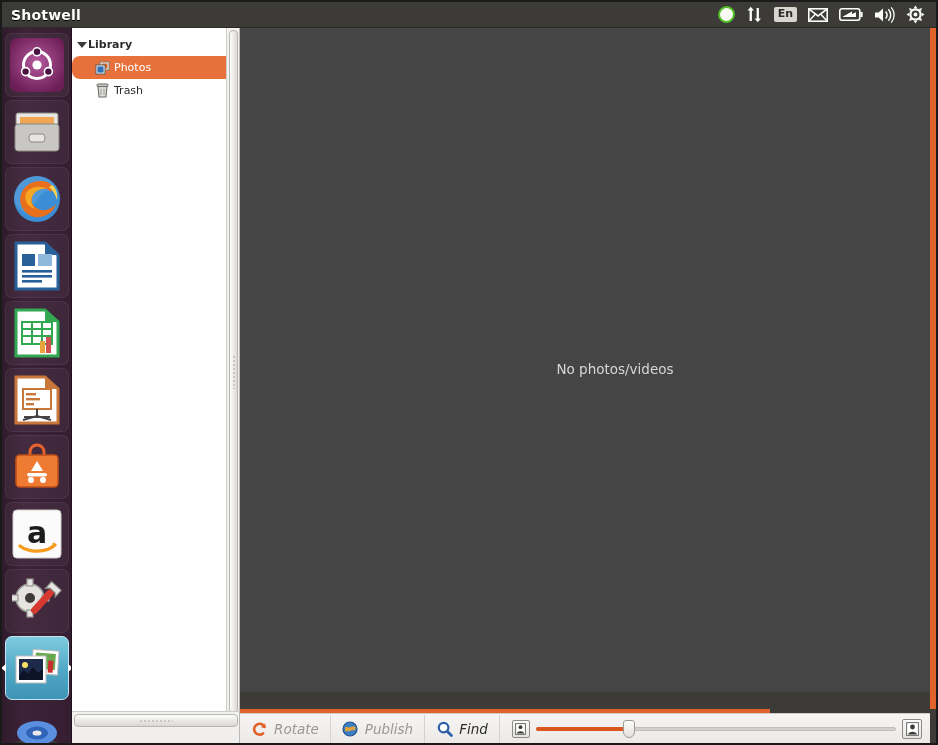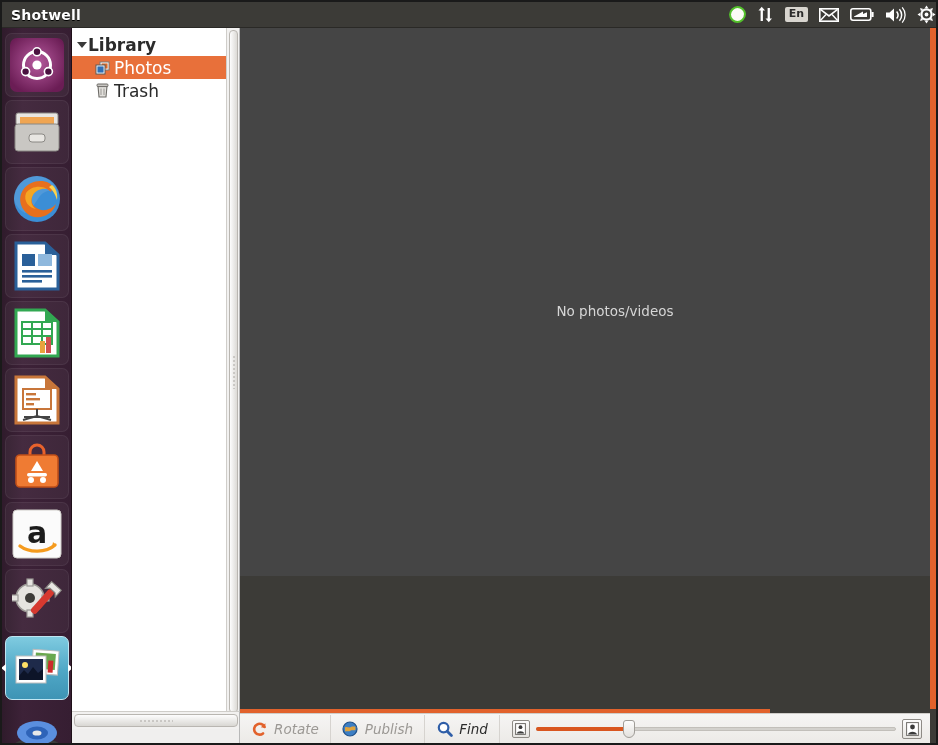--- a/index.html
+++ b/index.html
@@ -29,21 +29,21 @@
     display: flex; align-items: center;
     border-bottom: 1px solid #2a2926;
     gap: 22px;
   }
   .win-title {
     color: #ffffff; font-size: 14px; font-weight: bold;
     padding-left: 9px; letter-spacing: .2px;
     text-shadow: 0 1px 0 #000;
     white-space: nowrap;
   }
-  .tray { margin-left: auto; display: flex; align-items: center; gap: 11px; }
+  .tray { margin-left: auto; display: flex; align-items: center; gap: 11px; padding-right: 11px; }
   .tray-item { display: flex; align-items: center; justify-content: center; height: 22px; }
   .tray-item svg { display: block; }
 
   .kbd-badge {
     background: #d8d5cf; color: #2c2c2c;
     font-size: 11px; font-weight: bold;
     padding: 1px 4px 2px 4px; border-radius: 2px;
     line-height: 12px; font-family: "DejaVu Sans", "Liberation Sans", sans-serif;
   }
 
@@ -82,26 +82,26 @@
   .sidebar {
     position: absolute; left: 72px; top: 28px; width: 168px; height: 687px;
     background: #ffffff;
     border-right: 1px solid #b8b8b8;
     overflow: hidden;
   }
   .tree { padding: 5px 0 0 0; }
   .tree-row {
     display: flex; align-items: center;
     height: 23px; padding-left: 4px;
-    font-size: 17px; color: #2b2b2b;
+    font-size: 11px; color: #2b2b2b;
     white-space: nowrap;
   }
   .tree-row.group { font-weight: bold; }
   .tree-row.child { padding-left: 22px; }
-  .tree-row.selected { background: #e8703a; color: #ffffff; }
+  .tree-row.selected { background: #e8703a; color: #ffffff; border-radius: 8px; }
   .tri {
     width: 11px; display: inline-block; flex: 0 0 11px;
     position: relative; margin-right: 1px;
   }
   .tri.open::before {
     content: ""; position: absolute; left: 1px; top: 50%; margin-top: -3px;
     border-left: 5px solid transparent; border-right: 5px solid transparent;
     border-top: 6px solid #3a3a3a;
   }
   .t-icon { width: 16px; height: 16px; margin-right: 4px; flex: 0 0 16px; display: flex; align-items: center; justify-content: center; }
@@ -141,21 +141,21 @@
     background-image: radial-gradient(#a9a6a1 40%, transparent 41%);
     background-size: 4px 3px;
   }
   .sb-bottom-pad {
     position: absolute; left: 72px; top: 729px; width: 168px; height: 14px;
     background: #f0efee; border-right: 1px solid #b8b8b8;
   }
 
   
   .content {
-    position: absolute; left: 240px; top: 28px; width: 690px; height: 548px;
+    position: absolute; left: 240px; top: 28px; width: 690px; height: 664px;
     background: #454545;
     display: flex; align-items: center; justify-content: center;
   }
   .empty-msg {
     color: #d6d6d6; font-size: 13.5px;
     transform: translate(30px, 9px);
   }
   .right-edge {
     position: absolute; left: 930px; top: 28px; width: 6px; height: 681px;
     background: #e2622c;

